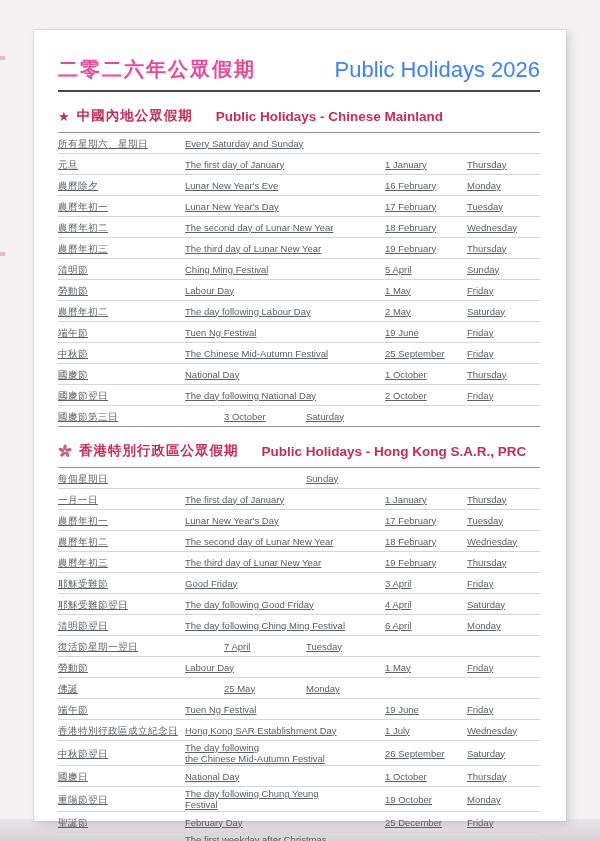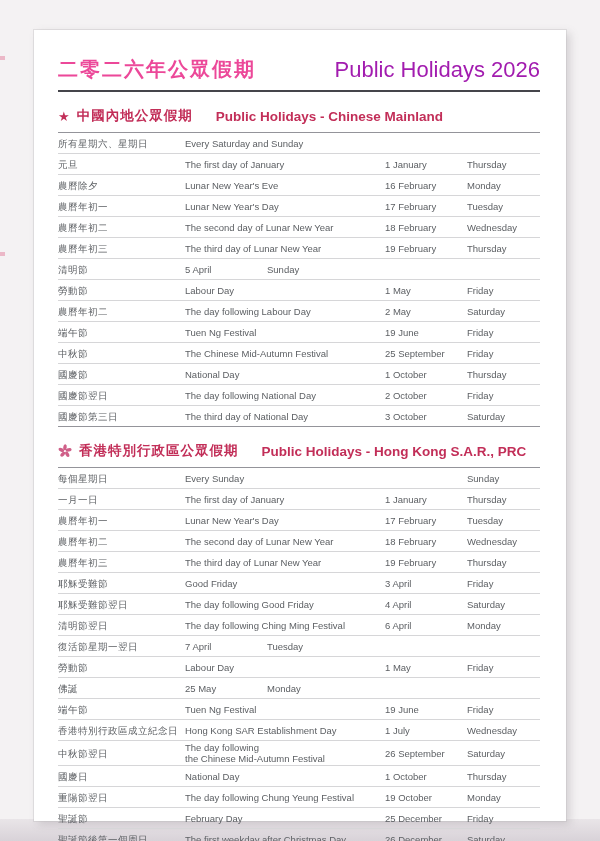--- a/index.html
+++ b/index.html
@@ -17,42 +17,42 @@
   .edge-mark.m2{top:252px;}
   .card{
     position:absolute;left:34px;top:30px;width:532px;height:791px;
     background:#ffffff;
     box-shadow:0 0 0 1px rgba(190,185,190,.35), 4px 3px 8px rgba(120,110,120,.25);
     box-sizing:border-box;
     padding:26px 26px 0 24px;
   }
   .title-row{display:flex;justify-content:space-between;align-items:flex-end;}
   .title-zh{font-size:20px;font-weight:bold;color:#ec4899;letter-spacing:2px;}
-  .title-en{font-size:22px;color:#a21caf;font-weight:normal;}
+  .title-en{font-size:22px;color:#3b82f6;font-weight:normal;}
   .title-rule{border:none;border-top:2px solid #45454b;margin:7px 0 0 0;}
   .section-heading{
     display:flex;align-items:center;gap:7px;
     margin-top:15px;margin-bottom:7px;
     color:#c22e58;font-size:13.5px;font-weight:bold;
   }
   .section-heading .zh{letter-spacing:1px;}
   .section-heading .en{margin-left:16px;}
   .icon-star{color:#c22e58;font-size:13px;line-height:1;}
   .icon-bauhinia{display:inline-block;width:14px;height:14px;}
   .holiday-table{border-top:1px solid #94949a;border-bottom:1px solid #94949a;}
   .row{
     display:flex;align-items:center;
     border-bottom:1px solid #d6d6d8;
     min-height:18px;padding:1px 0;
-    font-size:9.5px;line-height:11px;color:#5d6064;
+    font-size:9.5px;line-height:11px;color:#5d6064;text-decoration:underline;
   }
   .row:last-child{border-bottom:none;}
   .c-zh{width:127px;flex:none;letter-spacing:.5px;}
   .c-en{flex:1;white-space:pre-line;}
-  .c-date{width:82px;flex:none;}
+  .c-date{width:82px;flex:none;margin-left:39px;}
   .c-day{width:73px;flex:none;}
   .table2{margin-bottom:0;}
 </style>
 </head>
 <body>
 
 <div class="bg-bottom-strip"></div>
 <div class="edge-mark m1"></div>
 <div class="edge-mark m2"></div>
 
@@ -107,20 +107,21 @@
 
   <div class="row">
     <span class="c-zh">農曆年初三</span>
     <span class="c-en">The third day of Lunar New Year</span>
     <span class="c-date">19 February</span>
     <span class="c-day">Thursday</span>
   </div>
 
   <div class="row">
     <span class="c-zh">清明節</span>
+    <span class="c-en">Ching Ming Festival</span>
     <span class="c-date">5 April</span>
     <span class="c-day">Sunday</span>
   </div>
 
   <div class="row">
     <span class="c-zh">勞動節</span>
     <span class="c-en">Labour Day</span>
     <span class="c-date">1 May</span>
     <span class="c-day">Friday</span>
   </div>
@@ -155,21 +156,20 @@
 
   <div class="row">
     <span class="c-zh">國慶節翌日</span>
     <span class="c-en">The day following National Day</span>
     <span class="c-date">2 October</span>
     <span class="c-day">Friday</span>
   </div>
 
   <div class="row">
     <span class="c-zh">國慶節第三日</span>
-    <span class="c-en">The third day of National Day</span>
     <span class="c-date">3 October</span>
     <span class="c-day">Saturday</span>
   </div>
 </div>
 
   <div class="section-heading">
     <span class="icon-bauhinia">
       <svg viewBox="0 0 20 20" width="14" height="14">
         <g fill="#cf5f88">
           <ellipse cx="10" cy="4.6" rx="2.5" ry="4.2" transform="rotate(8 10 4.6)"></ellipse>
@@ -179,21 +179,20 @@
           <ellipse cx="4.8" cy="8.4" rx="2.5" ry="4.2" transform="rotate(296 4.8 8.4)"></ellipse>
         </g>
       </svg>
     </span>
     <span class="zh">香港特別行政區公眾假期</span>
     <span class="en">Public Holidays - Hong Kong S.A.R., PRC</span>
   </div>
   <div class="holiday-table table2">
   <div class="row">
     <span class="c-zh">每個星期日</span>
-    <span class="c-en">Every Sunday</span>
     <span class="c-date"></span>
     <span class="c-day">Sunday</span>
   </div>
 
   <div class="row">
     <span class="c-zh">一月一日</span>
     <span class="c-en">The first day of January</span>
     <span class="c-date">1 January</span>
     <span class="c-day">Thursday</span>
   </div>

